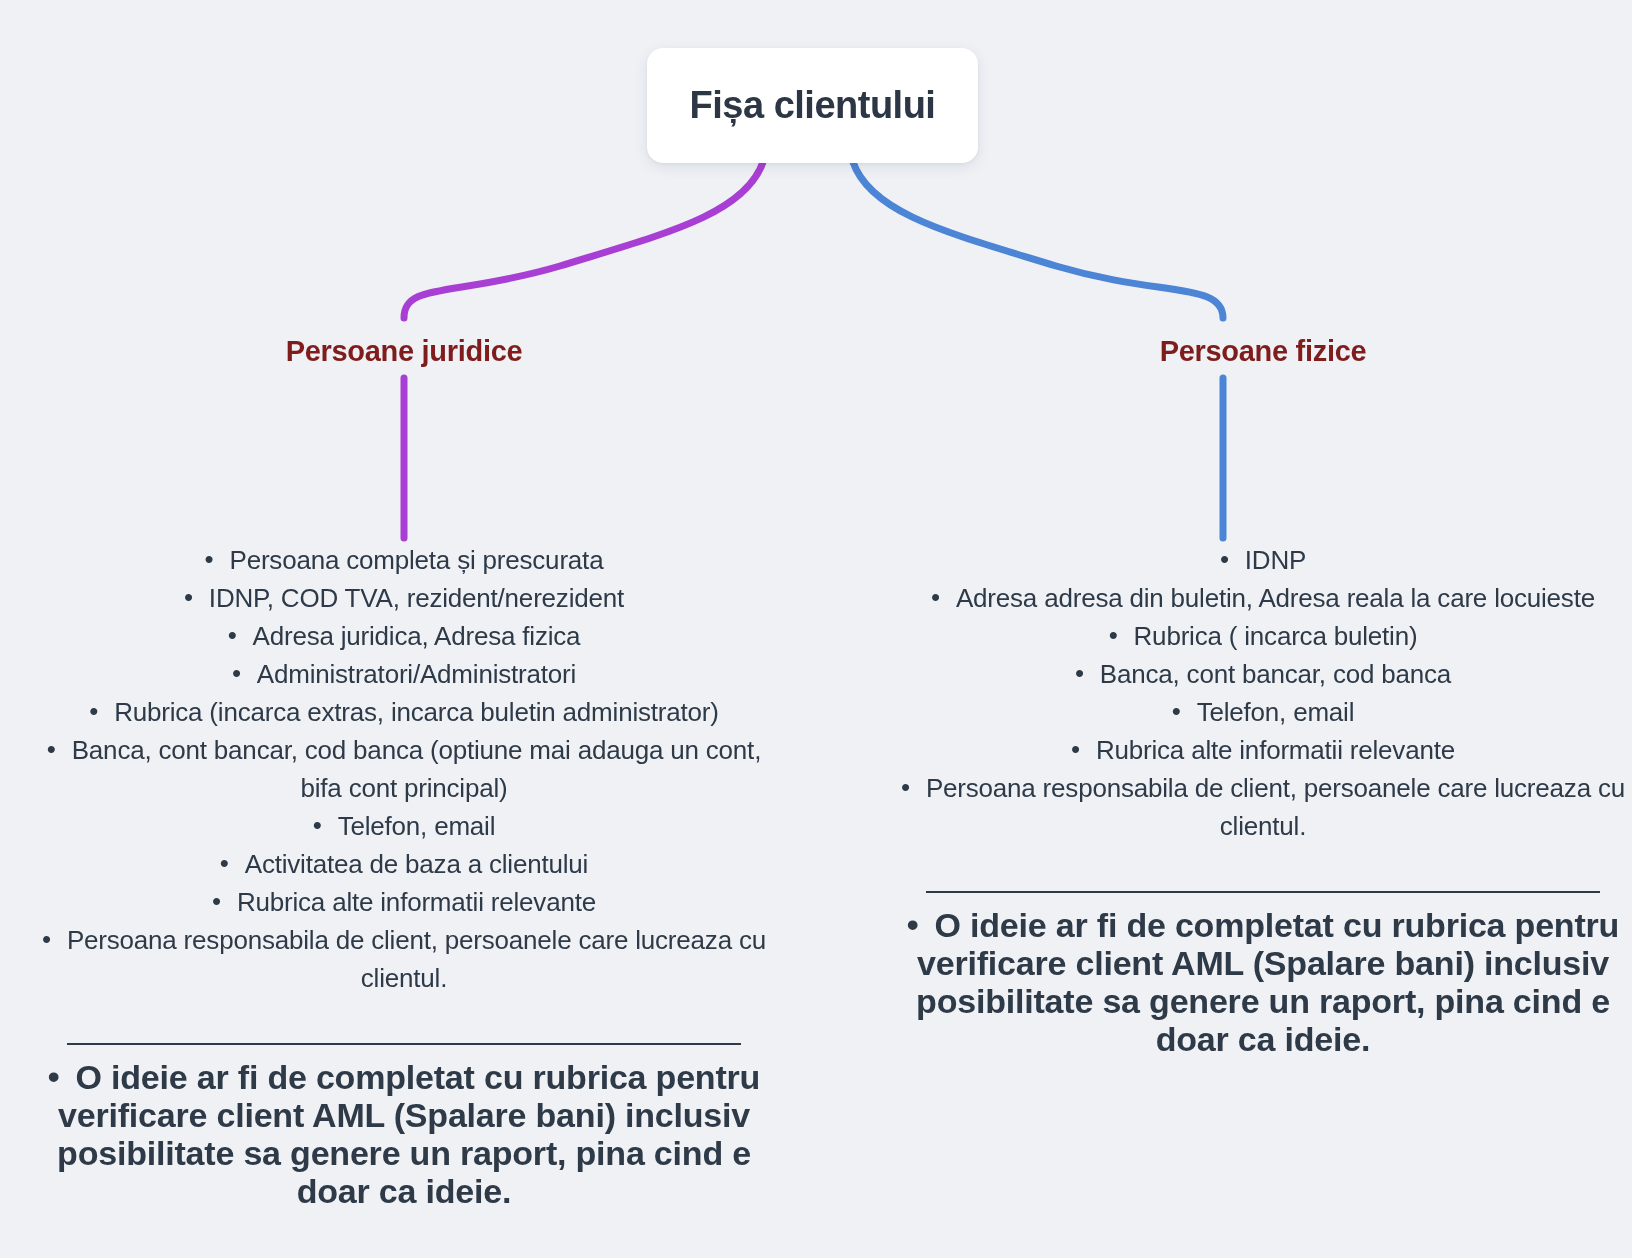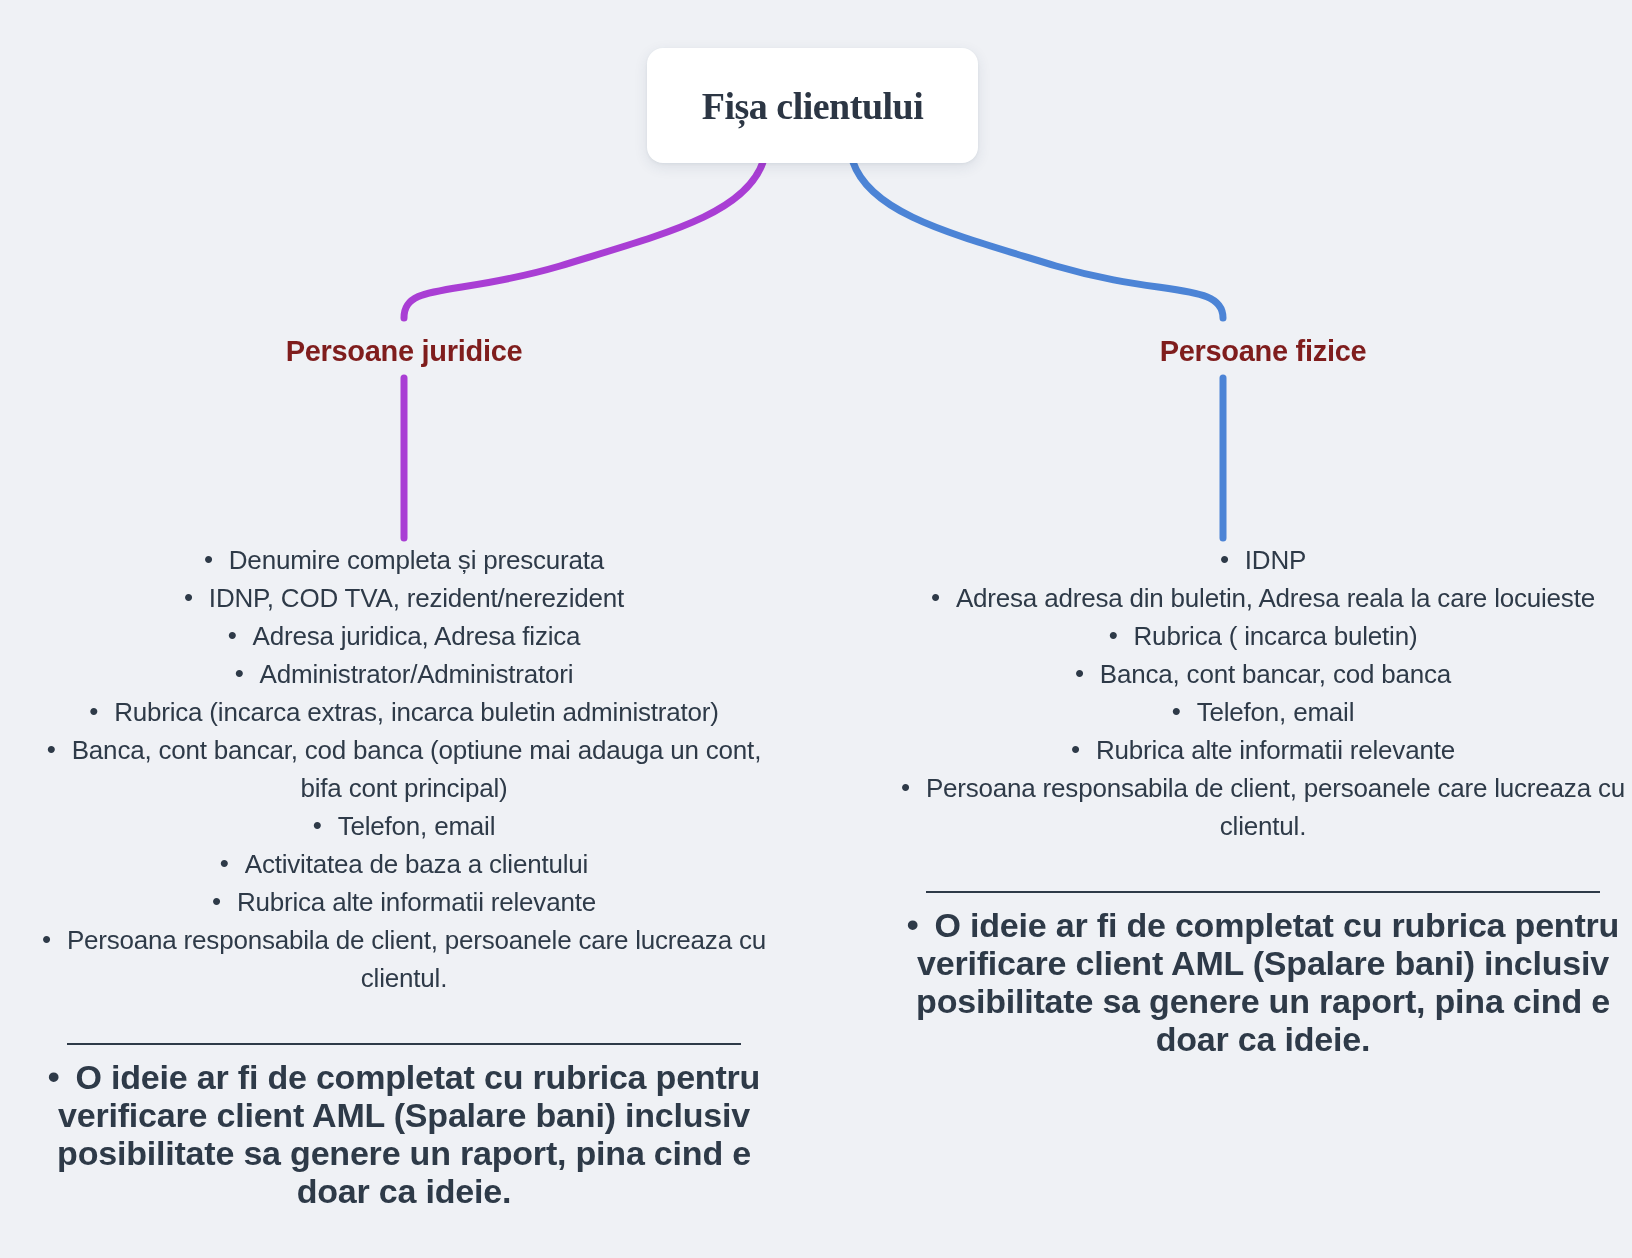--- a/index.html
+++ b/index.html
@@ -33,21 +33,20 @@
     left: 647px;
     top: 48px;
     width: 331px;
     height: 115px;
     background: #ffffff;
     border-radius: 16px;
     box-shadow: 0 4px 14px rgba(40, 60, 90, 0.10), 0 1px 3px rgba(40, 60, 90, 0.06);
     display: flex;
     align-items: center;
     justify-content: center;
-    font-family: Liberation Serif, serif;
   }
   .root-node .root-label {
     font-size: 38px;
     font-weight: 700;
     letter-spacing: -0.5px;
     color: #2c3644;
   }
   .branch {
     position: absolute;
     top: 332px;
@@ -108,24 +107,24 @@
     <path d="M1223,378 L1223,538" stroke="#4c84d6"></path>
   </svg>
 
   <div class="root-node">
     <span class="root-label">Fișa clientului</span>
   </div>
 
   <div class="branch branch-left">
     <h2 class="branch-label">Persoane juridice</h2>
     <ul class="item-list">
-      <li><span class="bullet">•</span><span>Denumire completa și prescurata</span></li>
+      <li><span class="bullet">•</span><span>Persoana completa și prescurata</span></li>
       <li><span class="bullet">•</span><span>IDNP, COD TVA, rezident/nerezident</span></li>
       <li><span class="bullet">•</span><span>Adresa juridica, Adresa fizica</span></li>
-      <li><span class="bullet">•</span><span>Administrator/Administratori</span></li>
+      <li><span class="bullet">•</span><span>Administratori/Administratori</span></li>
       <li><span class="bullet">•</span><span>Rubrica (incarca extras, incarca buletin administrator)</span></li>
       <li><span class="bullet">•</span><span>Banca, cont bancar, cod banca (optiune mai adauga un cont, bifa cont principal)</span></li>
       <li><span class="bullet">•</span><span>Telefon, email</span></li>
       <li><span class="bullet">•</span><span>Activitatea de baza a clientului</span></li>
       <li><span class="bullet">•</span><span>Rubrica alte informatii relevante</span></li>
       <li><span class="bullet">•</span><span>Persoana responsabila de client, persoanele care lucreaza cu clientul.</span></li>
     </ul>
     <hr class="section-divider">
     <div class="note-item"><span class="bullet">•</span><span>O ideie ar fi de completat cu rubrica pentru verificare client AML (Spalare bani) inclusiv posibilitate sa genere un raport, pina cind e doar ca ideie.</span></div>
   </div>

